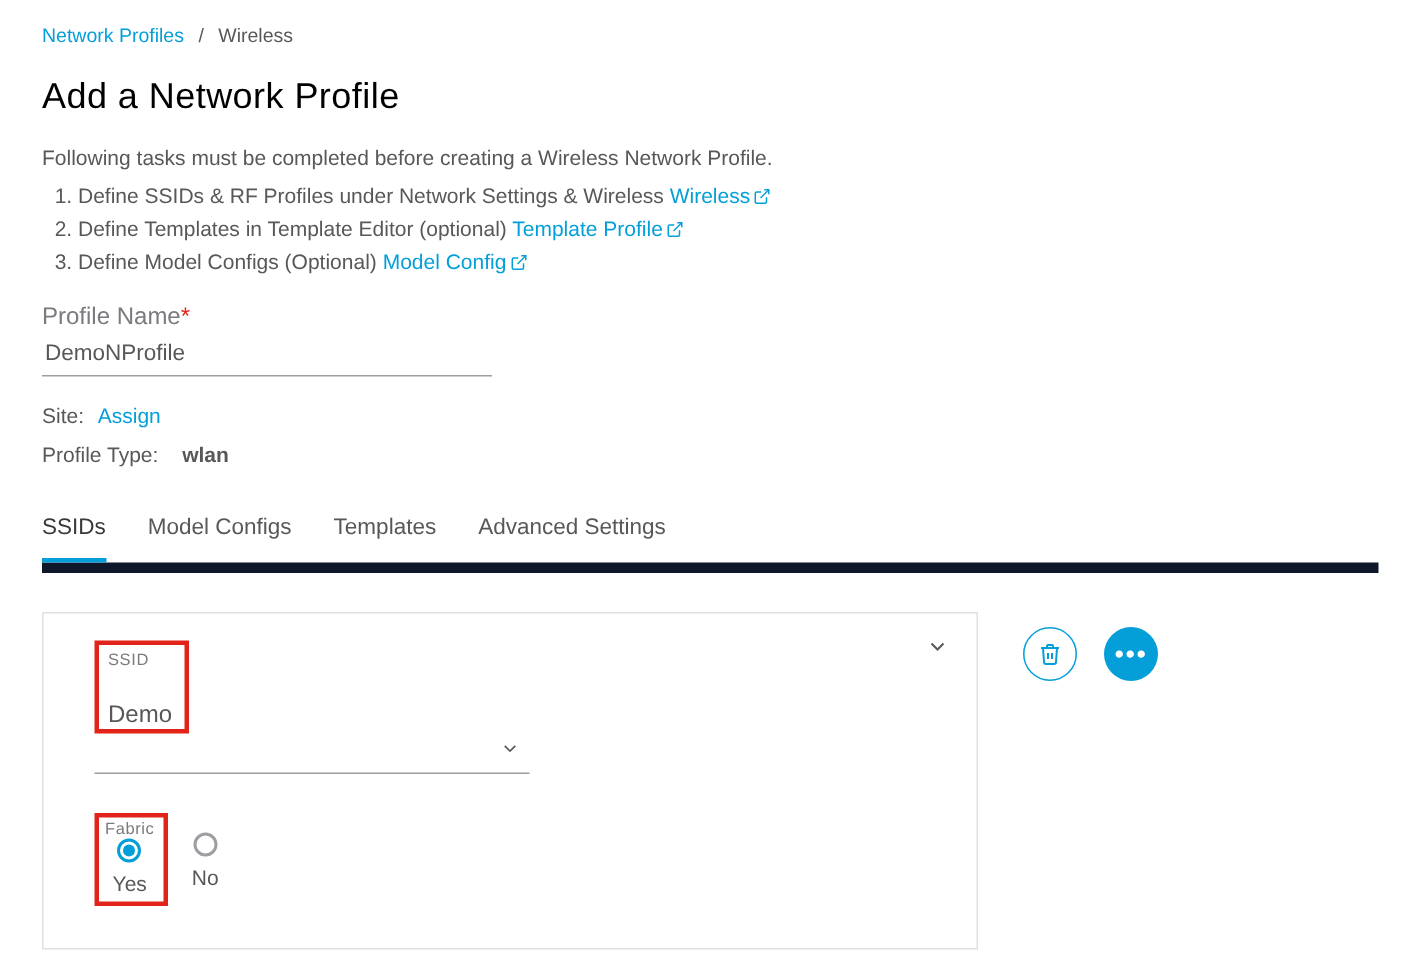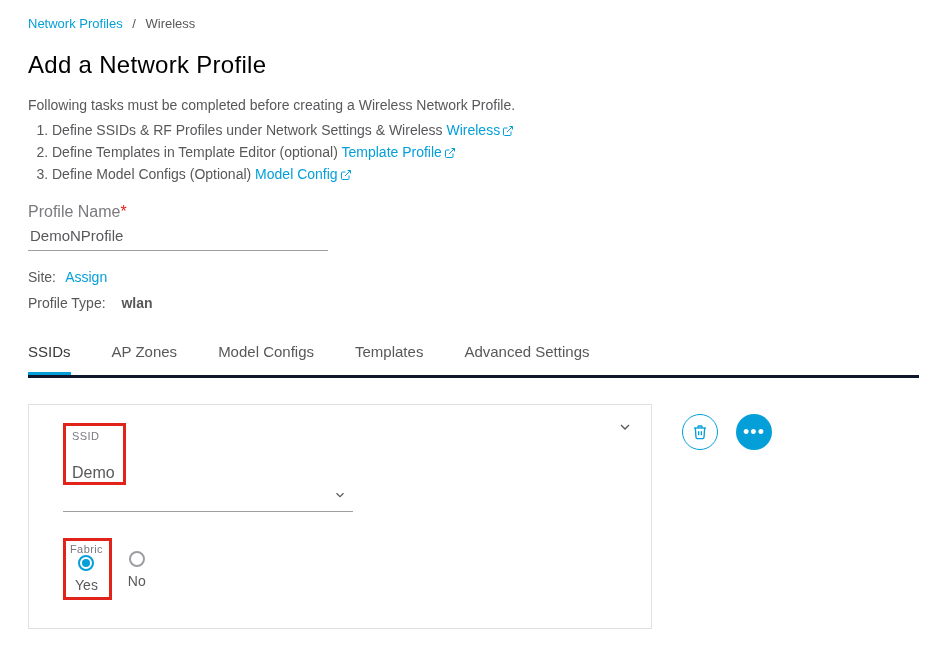--- a/index.html
+++ b/index.html
@@ -37,22 +37,22 @@
     padding: 6px 2px 6px 2px;
     color: #58585b;
     background: transparent;
     outline: none;
   }
   .kv-row { margin: 10px 0; font-size: 14px; }
   .kv-row .label { color: #58585b; margin-right: 6px; }
   .kv-row .value-b { font-weight: 700; margin-left: 6px; }
   .tabs {
     display: flex;
-    gap: 41px;
-    border-bottom: 3px solid #0f172a;
+    gap: 28px;
+    border-bottom: 7px solid #0f172a;
     margin-top: 22px;
   }
   .tab {
     padding: 10px 0 12px 0;
     font-size: 15px;
     color: #58585b;
     cursor: pointer;
     border-bottom: 3px solid transparent;
   }
   .tab.active {
@@ -164,21 +164,20 @@
   <a>Assign</a>
 </div>
 
 <div class="kv-row">
   <span class="label">Profile Type:</span>
   <span class="value-b">wlan</span>
 </div>
 
 <div class="tabs">
   <div class="tab active">SSIDs</div>
-  <div class="tab">AP Zones</div>
   <div class="tab">Model Configs</div>
   <div class="tab">Templates</div>
   <div class="tab">Advanced Settings</div>
 </div>
 
 <div class="section-wrap">
   <div class="card">
     <span class="collapse-caret">
       <svg width="16" height="16" viewBox="0 0 24 24" fill="none" stroke="#58585b" stroke-width="2">
           <polyline points="6 9 12 15 18 9"></polyline>

